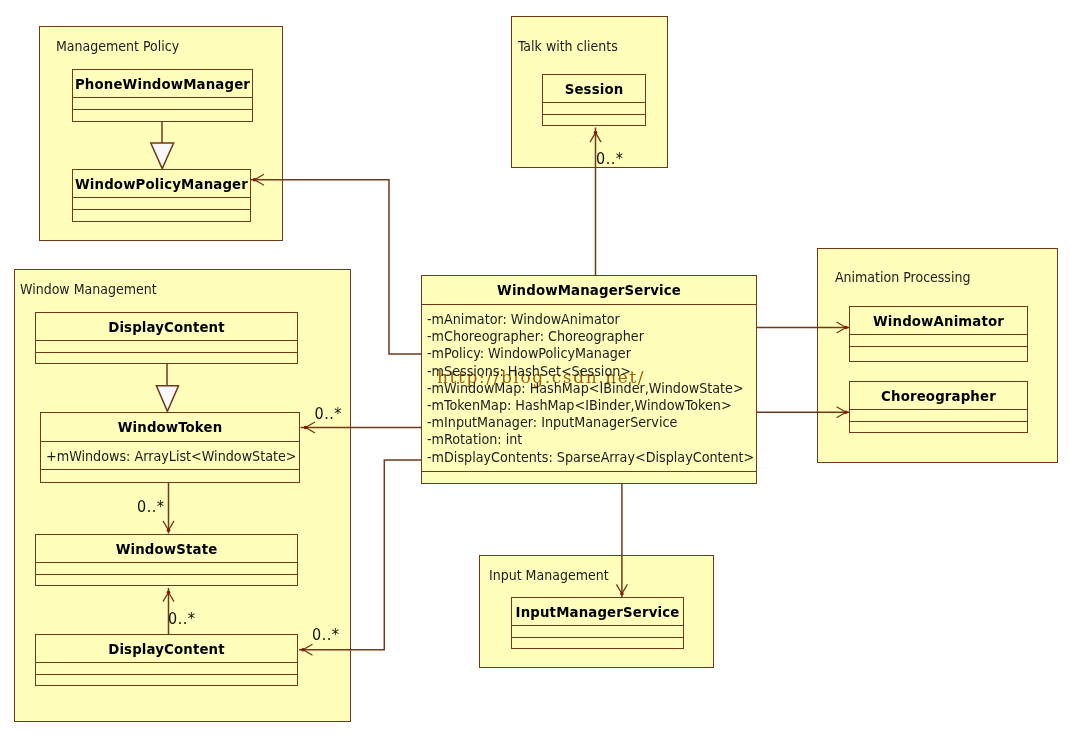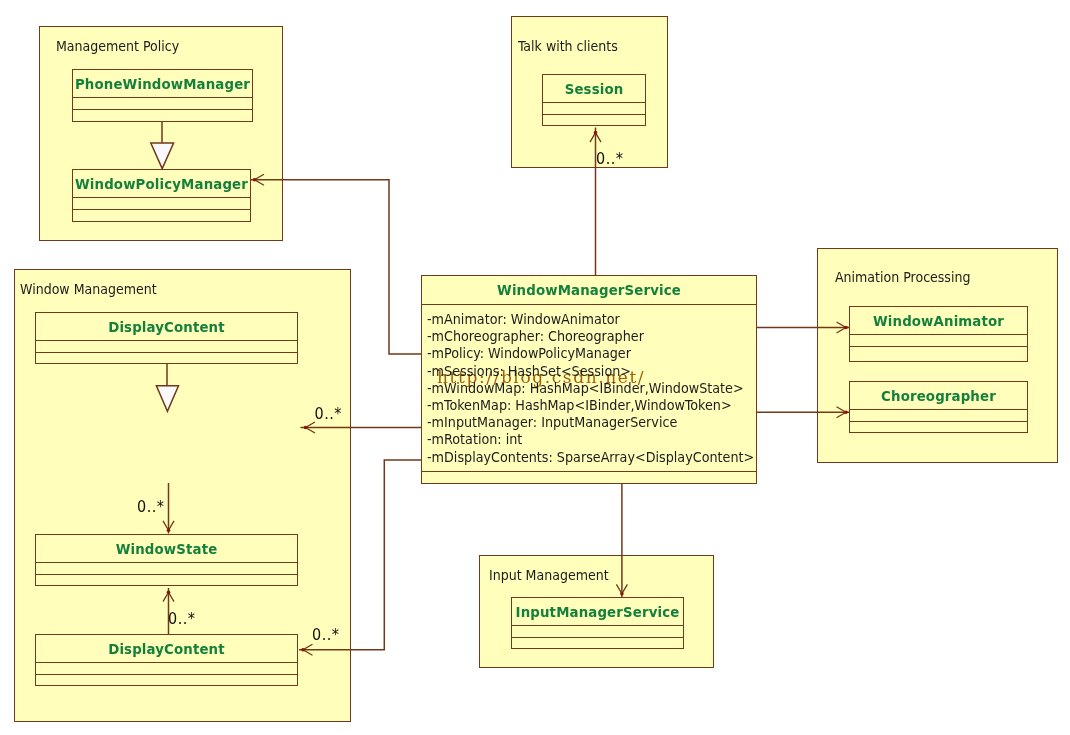--- a/index.html
+++ b/index.html
@@ -8,21 +8,21 @@
   #stage{position:relative;width:1070px;height:735px;background:#ffffff;overflow:hidden;}
 
   .pkg{position:absolute;background:#FFFFBB;border:1.4px solid #70391B;box-sizing:border-box;}
   .pkg-label{position:absolute;font-family:"DejaVu Sans",sans-serif;font-stretch:condensed;
              font-size:14px;color:#1c1c1c;white-space:nowrap;line-height:14px;}
 
   .cls{position:absolute;background:#FFFFBB;border:1.4px solid #70391B;box-sizing:border-box;z-index:3;}
   .cls-hdr{position:relative;z-index:1;box-sizing:border-box;border-bottom:1.4px solid #70391B;
            display:flex;align-items:center;justify-content:center;
            font-family:"DejaVu Sans",sans-serif;font-stretch:condensed;font-weight:bold;
-           font-size:14.8px;color:#15803d;white-space:nowrap;letter-spacing:0.15px;line-height:1;padding-top:1.5px;}
+           font-size:14.8px;color:#000000;white-space:nowrap;letter-spacing:0.15px;line-height:1;padding-top:1.5px;}
   .cls-attrs{position:relative;z-index:1;box-sizing:border-box;border-bottom:1.4px solid #70391B;padding-left:5px;
              font-family:"DejaVu Sans",sans-serif;font-stretch:condensed;
              font-size:14.2px;color:#1c1c1c;white-space:nowrap;padding-top:6px;}
   .cls-attrs div{line-height:17.2px;height:17.2px;}
   .cls-ops{box-sizing:border-box;}
 
   .mult{position:absolute;font-family:"DejaVu Sans",sans-serif;font-stretch:condensed;
         font-size:16px;letter-spacing:0.5px;color:#111;white-space:nowrap;line-height:16px;z-index:5;}
 
   #lines{position:absolute;left:0;top:0;pointer-events:none;z-index:4;}
@@ -61,20 +61,27 @@
     <div class="cls-hdr" style="height:28px;">Session</div>
     <div class="cls-attrs" style="height:12px;">
     </div>
     <div class="cls-ops" style="height:10px;"></div>
   </div>
   <div class="cls" style="left:35px;top:312px;width:263px;height:52px;">
     <div class="cls-hdr" style="height:28px;">DisplayContent</div>
     <div class="cls-attrs" style="height:12px;">
     </div>
     <div class="cls-ops" style="height:10px;"></div>
+  </div>
+  <div class="cls" style="left:40px;top:412px;width:260px;height:71px;">
+    <div class="cls-hdr" style="height:29px;">WindowToken</div>
+    <div class="cls-attrs" style="height:28px;">
+      <div>+mWindows: ArrayList&lt;WindowState&gt;</div>
+    </div>
+    <div class="cls-ops" style="height:12px;"></div>
   </div>
   <div class="cls" style="left:35px;top:534px;width:263px;height:52px;">
     <div class="cls-hdr" style="height:28px;">WindowState</div>
     <div class="cls-attrs" style="height:12px;">
     </div>
     <div class="cls-ops" style="height:10px;"></div>
   </div>
   <div class="cls" style="left:35px;top:634px;width:263px;height:52px;">
     <div class="cls-hdr" style="height:28px;">DisplayContent</div>
     <div class="cls-attrs" style="height:12px;">

